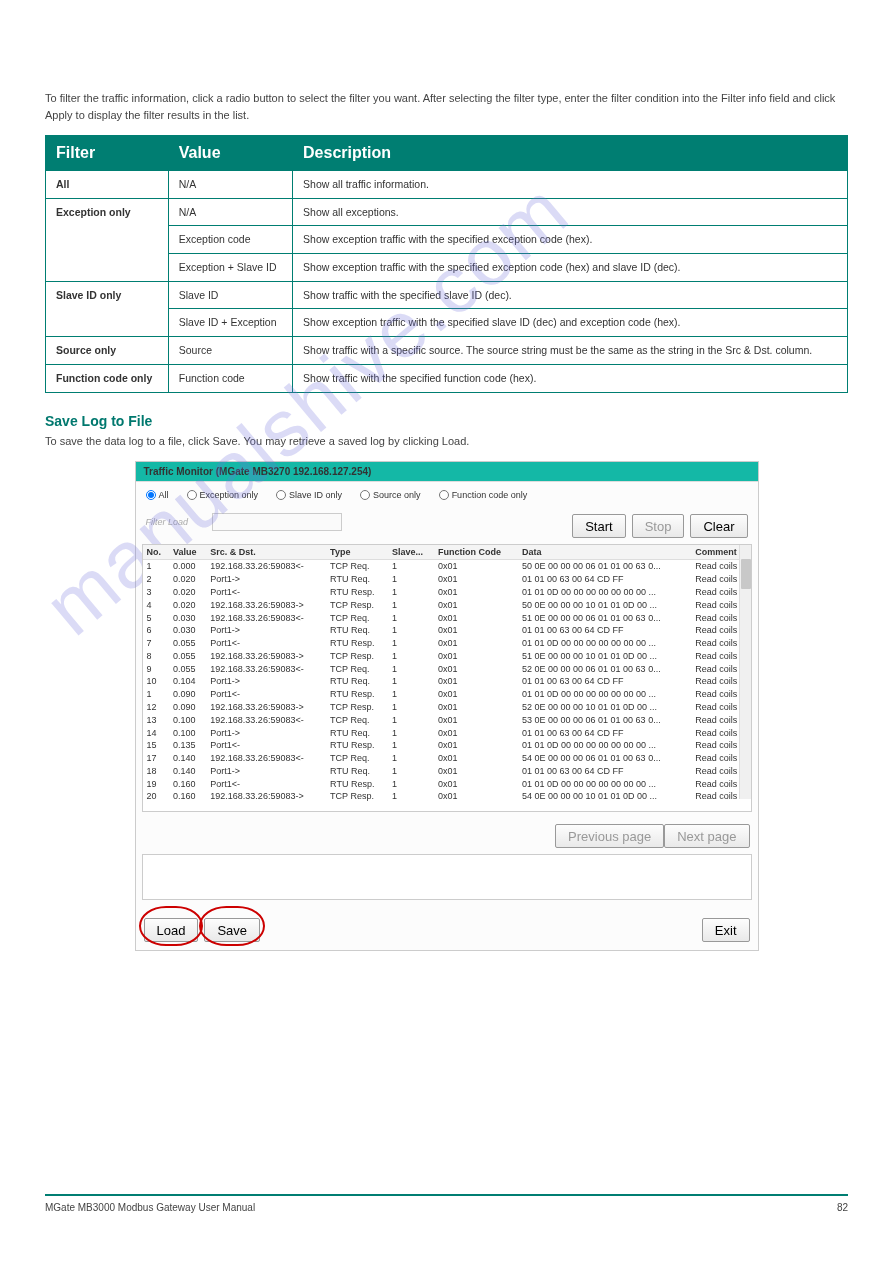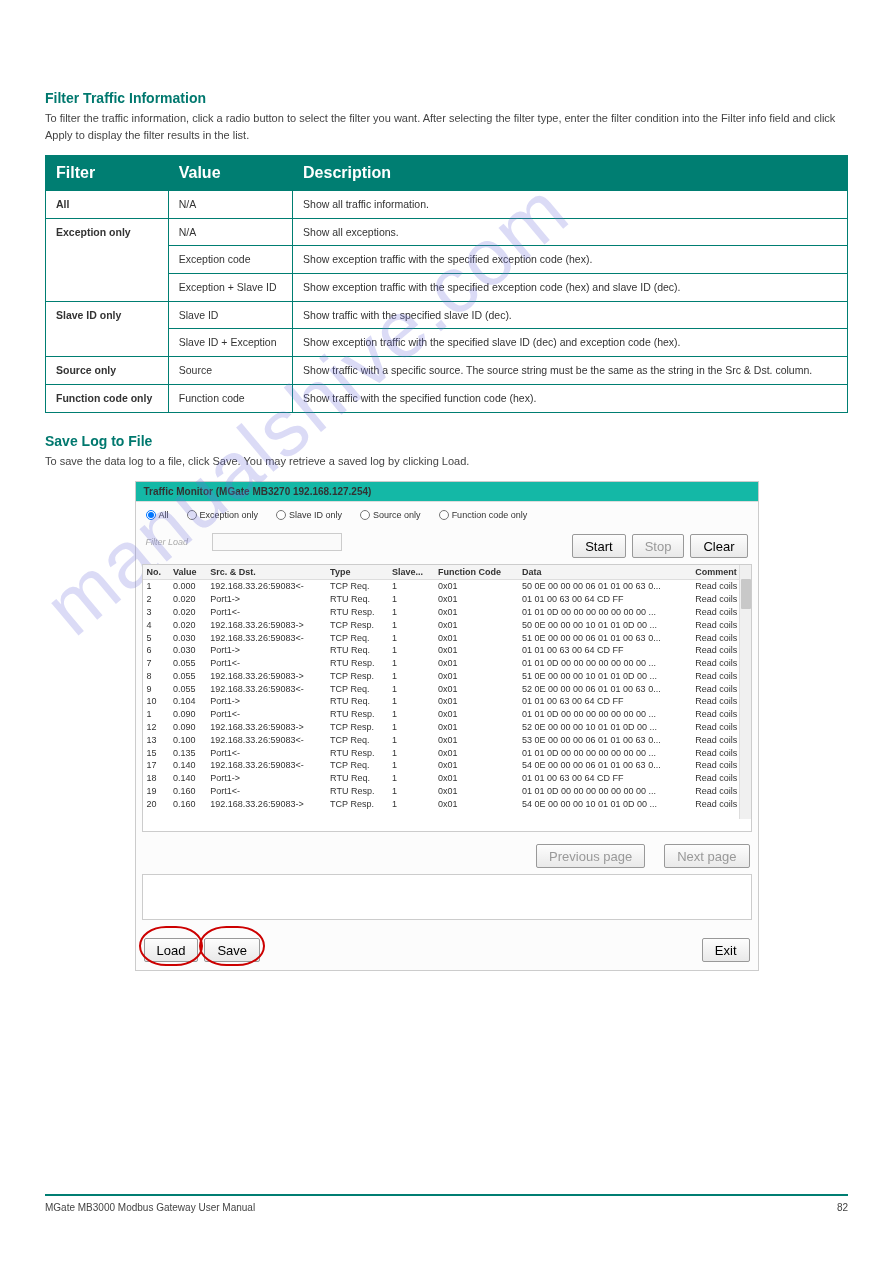--- a/index.html
+++ b/index.html
@@ -22,37 +22,36 @@
   .filter-input { width: 130px; height: 18px; border: 1px solid #ccc; background: #fafafa; }
   .tw-row2 .spacer { flex: 1; }
   .btn-small { height: 24px; padding: 0 12px; font-size: 13px; border: 1px solid #999; background: linear-gradient(#fdfdfd,#e9e9e9); border-radius: 2px; cursor: pointer; margin-top: 8px; }
   .btn-small.disabled { color: #999; }
   .data-grid-wrap { border: 1px solid #ccc; margin: 0 6px; height: 268px; overflow: hidden; position: relative; background: #fff; }
   .data-grid { width: 100%; font-size: 9px; border-collapse: collapse; }
   .data-grid th { text-align: left; padding: 2px 4px; border-bottom: 1px solid #ddd; background: #f4f4f4; font-weight: bold; color: #333; position: sticky; top:0; }
   .data-grid td { padding: 1.4px 4px; white-space: nowrap; color: #333; }
   .scroll-v { position: absolute; right: 0; top: 0; bottom: 12px; width: 12px; background: #f0f0f0; border-left: 1px solid #ddd; }
   .scroll-v-thumb { position:absolute; left:1px; width:10px; top:14px; height:30px; background:#c8c8c8; border-radius:1px; }
-  .pager-row { display: flex; justify-content: flex-end; gap: 19px; padding: 4px 8px; }
+  .pager-row { display: flex; justify-content: flex-end; gap: 0; padding: 4px 8px; }
   .detail-box { margin: 2px 6px 6px 6px; height: 46px; border: 1px solid #ccc; background:#fff; }
   .footer-row { display: flex; padding: 4px 8px 8px 8px; gap: 6px; align-items: center; }
   .footer-row .spacer { flex: 1; }
   .red-circle { position: relative; display:inline-block; }
   .red-circle::after { content:""; position:absolute; left:-5px; right:-5px; top:-4px; bottom:-4px; border:2px solid #cc0000; border-radius: 50% / 60%; pointer-events:none; }
   .watermark { position: absolute; left: 150px; top: 320px; width: 600px; height: 600px; pointer-events: none; font-size: 80px; font-weight: 300; color: rgba(110,110,220,0.25); transform: rotate(-40deg); transform-origin: center; letter-spacing: 2px; font-family: Arial, sans-serif; }
   .page-footer { position: absolute; left: 45px; right: 45px; bottom: 50px; border-top: 2px solid #007e72; padding-top: 6px; display: flex; justify-content: space-between; font-size: 10px; color: #444; }
 </style>
 </head>
 <body>
 
 <div class="watermark">manualshive.com</div>
 
 <div class="page">
 
-  <h4 class="section">Filter Traffic Information</h4>
   <p class="body-text">To filter the traffic information, click a radio button to select the filter you want. After selecting the filter type, enter the filter condition into the Filter info field and click Apply to display the filter results in the list.</p>
 
   <table class="info-table">
     <thead>
       <tr>
         <th>Filter</th>
         <th>Value</th>
         <th>Description</th>
       </tr>
     </thead>
@@ -273,20 +272,30 @@
                 <td>13</td>
                 <td>0.100</td>
                 <td>192.168.33.26:59083&lt;-</td>
                 <td>TCP Req.</td>
                 <td>1</td>
                 <td>0x01</td>
                 <td>53 0E 00 00 00 06 01 01 00 63 0...</td>
                 <td>Read coils</td>
               </tr>
               <tr>
+                <td>14</td>
+                <td>0.100</td>
+                <td>Port1-&gt;</td>
+                <td>RTU Req.</td>
+                <td>1</td>
+                <td>0x01</td>
+                <td>01 01 00 63 00 64 CD FF</td>
+                <td>Read coils</td>
+              </tr>
+              <tr>
                 <td>15</td>
                 <td>0.135</td>
                 <td>Port1&lt;-</td>
                 <td>RTU Resp.</td>
                 <td>1</td>
                 <td>0x01</td>
                 <td>01 01 0D 00 00 00 00 00 00 00 ...</td>
                 <td>Read coils</td>
               </tr>
               <tr>

